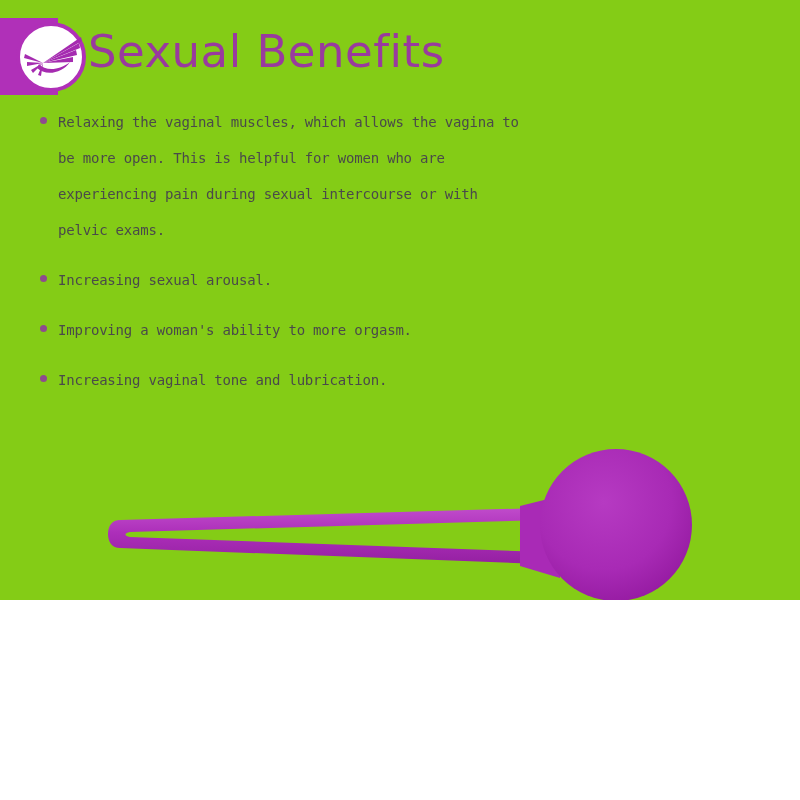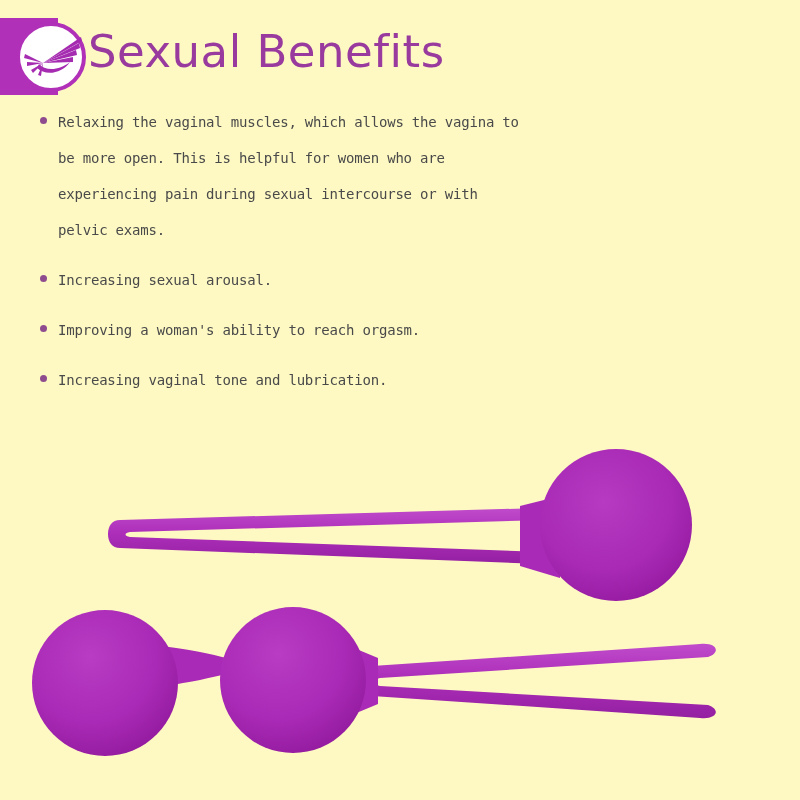--- a/index.html
+++ b/index.html
@@ -11,22 +11,22 @@
   body {
     width: 800px;
     height: 800px;
     overflow: hidden;
     font-family: "DejaVu Sans", sans-serif;
     position: relative;
   }
   #page {
     position: relative;
     width: 800px;
-    height: 800px;
-    background: #fef9c3;
+    height: 600px;
+    background: #84cc16;
     overflow: hidden;
   }
 
   
   .header {
     position: absolute;
     left: 0;
     top: 0;
     width: 800px;
     height: 100px;
@@ -139,21 +139,21 @@
 be more open. This is helpful for women who are
 experiencing pain during sexual intercourse or with
 pelvic exams.</span>
     </div>
     <div class="bullet-item">
       <span class="bullet-dot"></span>
       <span class="bullet-text">Increasing sexual arousal.</span>
     </div>
     <div class="bullet-item">
       <span class="bullet-dot"></span>
-      <span class="bullet-text">Improving a woman's ability to reach orgasm.</span>
+      <span class="bullet-text">Improving a woman's ability to more orgasm.</span>
     </div>
     <div class="bullet-item">
       <span class="bullet-dot"></span>
       <span class="bullet-text">Increasing vaginal tone and lubrication.</span>
     </div>
   </div>
 
   <div class="product-area">
     <svg class="product-svg" viewBox="0 0 800 370" xmlns="http://www.w3.org/2000/svg">
       <defs>

